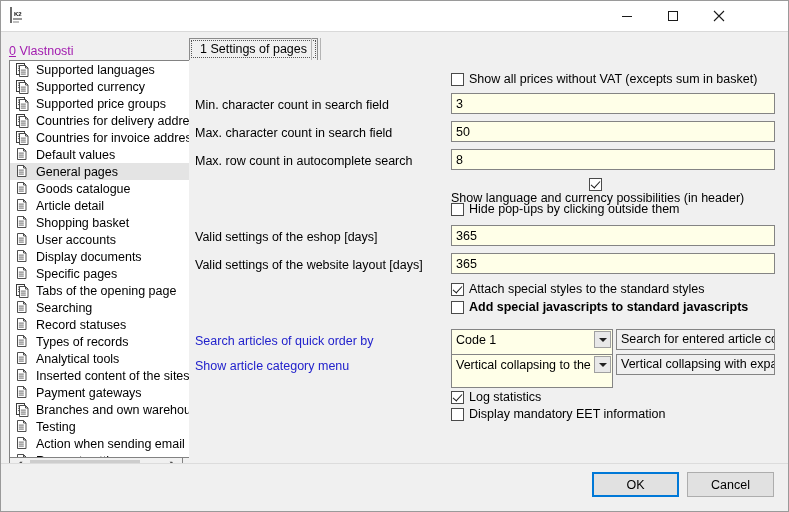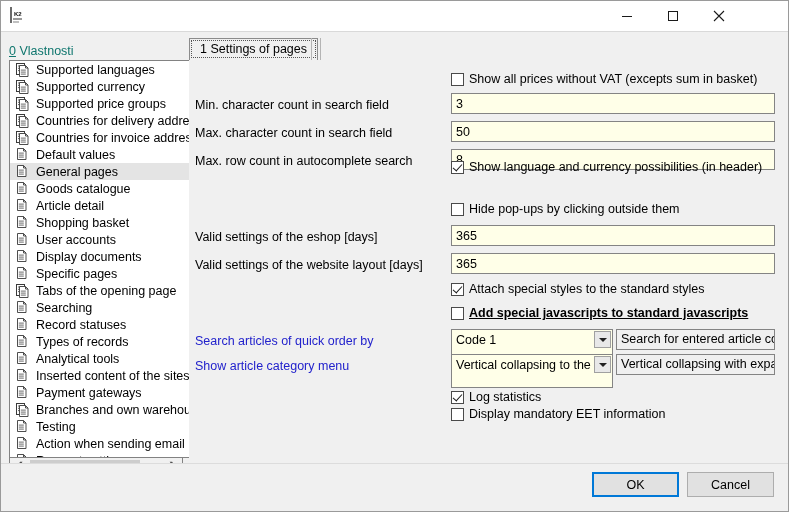--- a/index.html
+++ b/index.html
@@ -43,21 +43,21 @@
     padding: 0;
   }
   #btn-min  { right: 138px; }
   #btn-max  { right: 92px; }
   #btn-close{ right: 46px; }
   .titlebtn svg { display:block; }
 
   
   #left-label {
     position: absolute; left: 8px; top: 43px;
-    font-size: 12.5px; color: #0f766e;
+    font-size: 12.5px; color: #a21caf;
     white-space: nowrap;
   }
   #left-label u { text-decoration: underline; }
 
   #listbox {
     position: absolute; left: 8px; top: 59px;
     width: 202px; height: 398px;
     background: #ffffff;
     border: 1px solid #828282;
     box-sizing: border-box;
@@ -626,42 +626,42 @@
 
     <div class="flabel" style="left:6px; top:38px;">Min. character count in search field</div>
     <div class="fieldbox" style="left:262px; top:33px; width:324px;">3</div>
 
     <div class="flabel" style="left:6px; top:66px;">Max. character count in search field</div>
     <div class="fieldbox" style="left:262px; top:61px; width:324px;">50</div>
 
     <div class="flabel" style="left:6px; top:94px;">Max. row count in autocomplete search</div>
     <div class="fieldbox" style="left:262px; top:89px; width:324px;">8</div>
 
-    <div class="cbrow" style="left:262px; top:100px;">
+    <div class="cbrow" style="left:262px; top:118px;flex-direction:column;">
       <span class="cbox checked"></span>
       <span class="cbtext">Show language and currency possibilities (in header)</span>
     </div>
 
     <div class="cbrow" style="left:262px; top:142px;">
       <span class="cbox"></span>
       <span class="cbtext">Hide pop-ups by clicking outside them</span>
     </div>
 
     <div class="flabel" style="left:6px; top:170px;">Valid settings of the eshop [days]</div>
     <div class="fieldbox" style="left:262px; top:165px; width:324px;">365</div>
 
     <div class="flabel" style="left:6px; top:198px;">Valid settings of the website layout [days]</div>
     <div class="fieldbox" style="left:262px; top:193px; width:324px;">365</div>
 
     <div class="cbrow" style="left:262px; top:222px;">
       <span class="cbox checked"></span>
       <span class="cbtext">Attach special styles to the standard styles</span>
     </div>
 
-    <div class="cbrow bold" style="left:262px; top:246px;text-decoration:underline;">
+    <div class="cbrow bold" style="left:262px; top:240px;">
       <span class="cbox"></span>
       <span class="cbtext">Add special javascripts to standard javascripts</span>
     </div>
 
     <div class="flabel link" style="left:6px; top:274px;">Search articles of quick order by</div>
     <div class="combo" style="left:262px; top:269px; width:162px;">
       <span class="cval">Code 1</span>
       <span class="cbtn">
           <i></i>
         </span>

